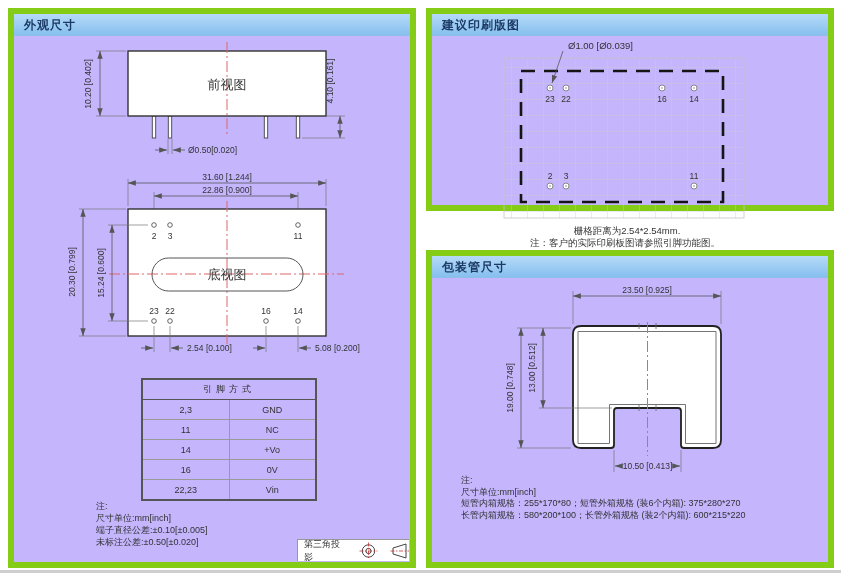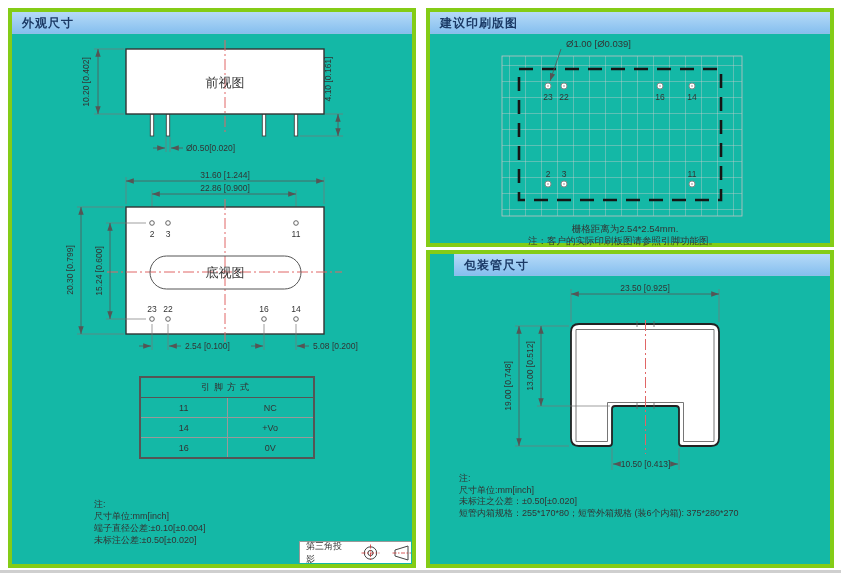--- a/index.html
+++ b/index.html
@@ -1,24 +1,24 @@
 <!DOCTYPE html>
 <html><head>
 <meta charset="utf-8">
 <style>
   html,body{margin:0;padding:0;}
   body{width:841px;height:573px;background:#ffffff;position:relative;
        font-family:"Liberation Sans","DejaVu Sans",sans-serif;color:#333;overflow:hidden;}
-  .panel{position:absolute;background:#14b8a6;border:4px solid #84cc16;box-sizing:border-box;}
+  .panel{position:absolute;background:#c4b5fd;border:6px solid #84cc16;box-sizing:border-box;}
   .panel-header{height:22px;background:linear-gradient(#b6daf8,#86bfee);
        border-bottom:1px solid #8fbfe6;color:#1b3a66;font-size:12px;font-weight:bold;
        line-height:22px;padding-left:10px;box-sizing:border-box;letter-spacing:1px;}
   #panel-outline{left:8px;top:8px;width:408px;height:560px;}
-  #panel-pcb{left:426px;top:8px;width:408px;height:239px;}
-  #panel-tube{left:426px;top:250px;width:408px;height:318px;padding-left:24px;}
+  #panel-pcb{left:426px;top:8px;width:408px;height:203px;}
+  #panel-tube{left:426px;top:250px;width:408px;height:318px;}
   svg{position:absolute;left:0;}
   svg text{font-family:"Liberation Sans","DejaVu Sans",sans-serif;fill:#333;}
   .dimtxt{font-size:8.5px;}
   .pintxt{font-size:8.5px;}
   .viewlbl{font-size:13px;fill:#3a3a3a;}
   .pin-table{position:absolute;left:127px;top:364px;width:176px;border-collapse:collapse;
        border:2px solid #555;table-layout:fixed;}
   .pin-table td{border:1px solid #999;font-size:9px;text-align:center;height:15px;
        padding:2px;color:#333;}
   .pin-table td.tt{letter-spacing:4px;border-bottom:1px solid #555;}
@@ -152,38 +152,46 @@
       <text class="dimtxt" x="301" y="315">5.08 [0.200]</text>
     </g>
   </svg>
 
   <table class="pin-table">
     <tbody>
         <tr>
           <td class="tt" colspan="2">引脚方式</td>
         </tr>
     <tr>
+      <td>2,3</td>
+      <td>GND</td>
+        </tr>
+    <tr>
       <td>11</td>
       <td>NC</td>
         </tr>
     <tr>
       <td>14</td>
       <td>+Vo</td>
         </tr>
     <tr>
       <td>16</td>
       <td>0V</td>
+        </tr>
+    <tr>
+      <td>22,23</td>
+      <td>Vin</td>
         </tr>
   </tbody>
     </table>
 
   <div class="notes" id="outline-notes">
     <div>注:</div>
     <div>尺寸单位:mm[inch]</div>
-    <div>端子直径公差:±0.10[±0.004]</div>
+    <div>端子直径公差:±0.10[±0.005]</div>
     <div>未标注公差:±0.50[±0.020]</div>
   </div>
 
   <div class="proj-box">
     <span>第三角投影</span>
     <svg width="19" height="18" style="position:static">
       <circle cx="9.5" cy="9" r="6.2" fill="none" stroke="#444" stroke-width="1"></circle>
       <circle cx="9.5" cy="9" r="2.6" fill="none" stroke="#444" stroke-width="1"></circle>
       <line x1="0.5" y1="9" x2="18.5" y2="9" stroke="#cc3333" stroke-width="0.8" stroke-dasharray="4 1.5 1.5 1.5"></line>
       <line x1="9.5" y1="0.5" x2="9.5" y2="17.5" stroke="#cc3333" stroke-width="0.8" stroke-dasharray="4 1.5 1.5 1.5"></line>
@@ -295,18 +303,18 @@
         <line x1="249" y1="172" x2="249" y2="194"></line>
     </g>
     <line x1="189" y1="188" x2="183" y2="188" stroke="#555" stroke-width="0.8" marker-end="url(#aT)"></line>
     <line x1="242" y1="188" x2="248" y2="188" stroke="#555" stroke-width="0.8" marker-end="url(#aT)"></line>
     <text class="dimtxt" x="215.5" y="191" text-anchor="middle">10.50 [0.413]</text>
   </svg>
 
   <div class="notes" id="tube-notes">
     <div>注:</div>
     <div>尺寸单位:mm[inch]</div>
-    <div>未标注之公差：±0.50[±0.020]</div>
     <div>短管内箱规格：255*170*80；短管外箱规格 (装6个内箱): 375*280*270</div>
+    <div>长管内箱规格：580*200*100；长管外箱规格 (装2个内箱): 600*215*220</div>
   </div>
 </div>
 
 <div class="bottom-strip"></div>
 
 </body></html>

